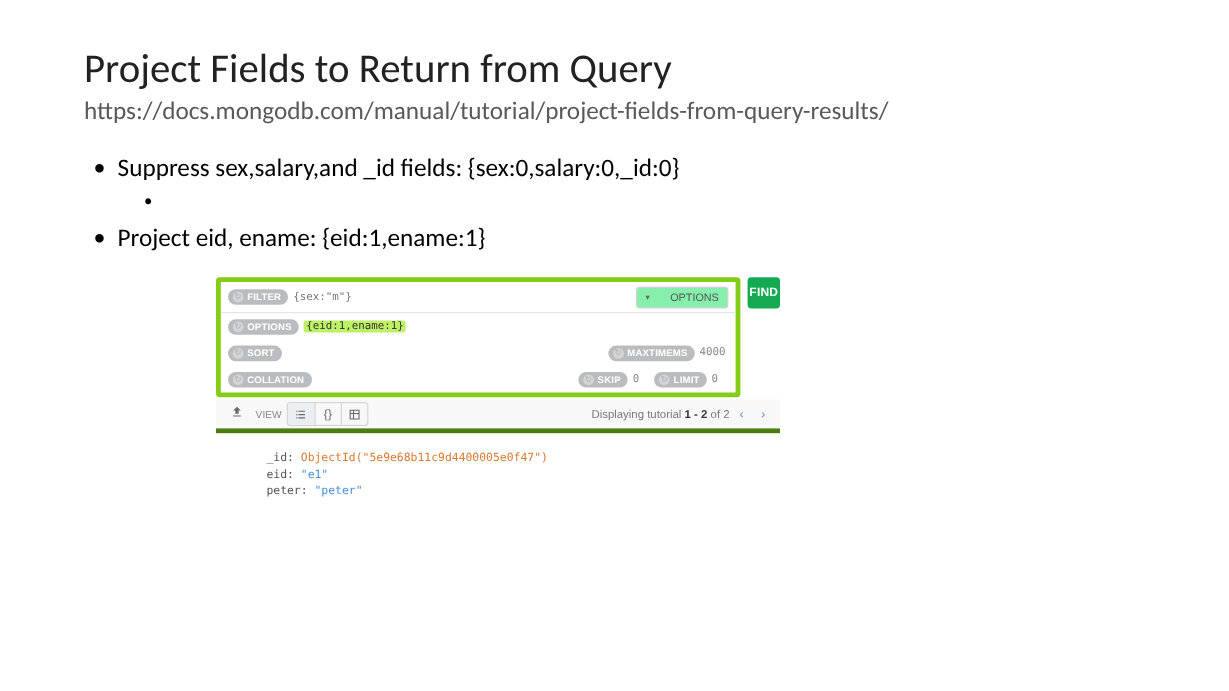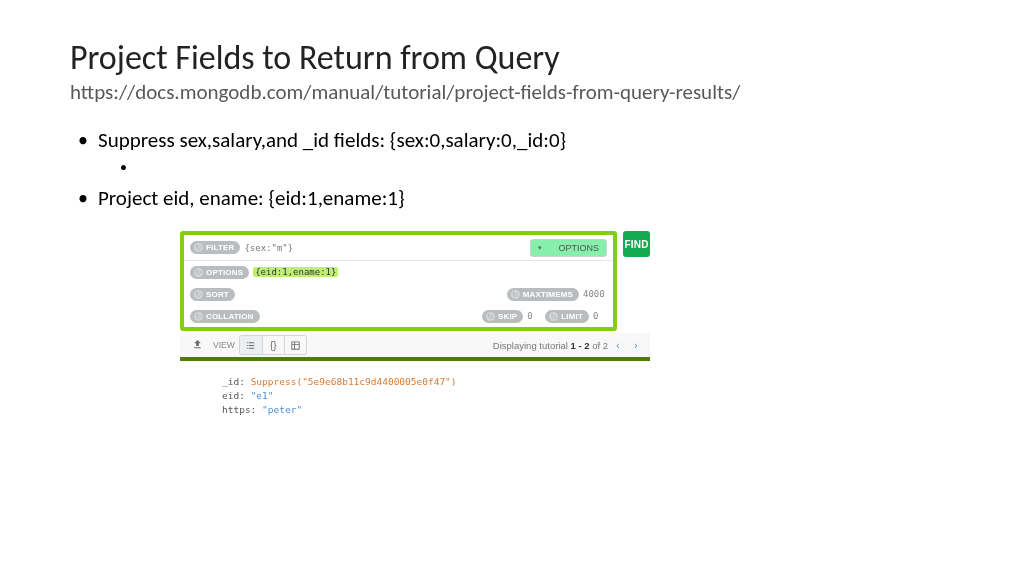--- a/index.html
+++ b/index.html
@@ -169,25 +169,25 @@
     <span class="disp">
       <span>Displaying tutorial </span><b>1 - 2</b><span> of </span><span>2</span>
     </span>
     <span class="pager">‹</span>
     <span class="pager">›</span>
   </div>
 
   <div class="doc">
     <div>
       <span class="k">_id</span><span class="k">:</span>
-      <span class="oid">Suppress(</span><span class="oid">"5e9e68b11c9d4400005e0f47"</span><span class="oid">)</span>
+      <span class="oid">ObjectId(</span><span class="oid">"5e9e68b11c9d4400005e0f47"</span><span class="oid">)</span>
     </div>
     <div>
       <span class="k">eid</span><span class="k">:</span>
       <span class="str">"e1"</span>
     </div>
     <div>
-      <span class="k">https</span><span class="k">:</span>
+      <span class="k">peter</span><span class="k">:</span>
       <span class="str">"peter"</span>
     </div>
   </div>
 
 </div>
 
 </body></html>

